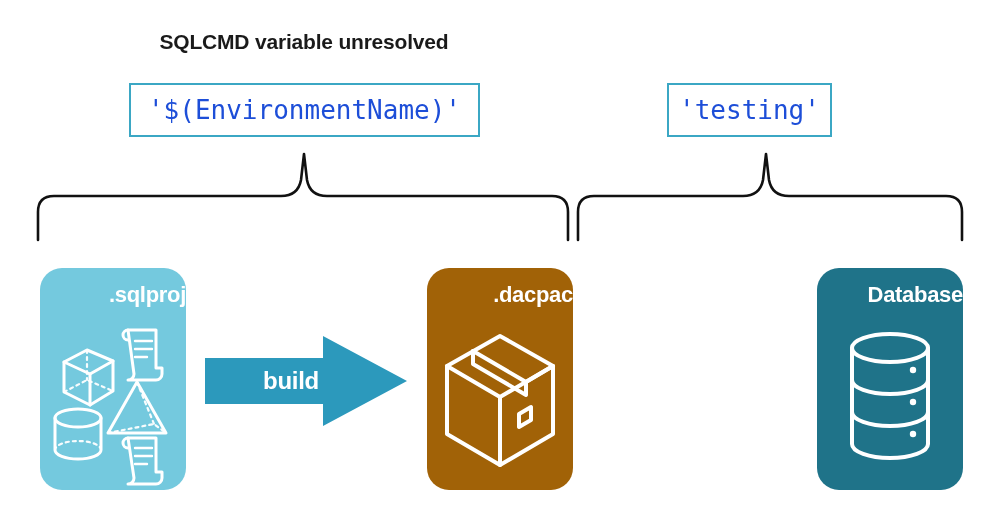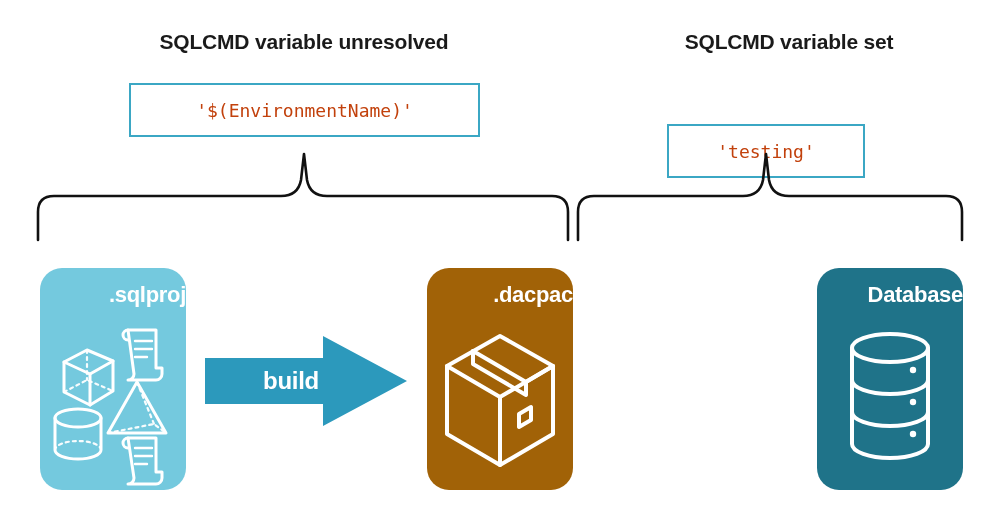--- a/index.html
+++ b/index.html
@@ -36,26 +36,26 @@
   
   .code-box {
     position: absolute;
     box-sizing: border-box;
     background: #ffffff;
     border: 2px solid #3ba7c4;
     display: flex;
     align-items: center;
     justify-content: center;
     font-family: "DejaVu Sans Mono", "Liberation Mono", monospace;
-    font-size: 18px;
-    color: #c2410c;
+    font-size: 26px;
+    color: #1d4ed8;
     letter-spacing: 0px;
   }
   #code-left  { left: 129px; top: 83px; width: 351px; height: 54px; }
-  #code-right { left: 667px; top: 83px; width: 198px; height: 54px; margin-top: 41px; }
+  #code-right { left: 667px; top: 83px; width: 165px; height: 54px; }
 
   
   .brace-svg {
     position: absolute;
     left: 0;
     top: 140px;
     width: 1000px;
     height: 110px;
     pointer-events: none;
   }
@@ -118,21 +118,20 @@
     letter-spacing: -0.3px;
     pointer-events: none;
   }
 </style>
 </head>
 <body>
 
 <div id="stage">
 
   <div class="section-title" id="title-left">SQLCMD variable unresolved</div>
-  <div class="section-title" id="title-right">SQLCMD variable set</div>
 
   <div class="code-box" id="code-left">'$(EnvironmentName)'</div>
   <div class="code-box" id="code-right">'testing'</div>
 
   <svg class="brace-svg" viewBox="0 0 1000 110">
 
     <path d="M 38 100
              L 38 72
              Q 38 56 54 56
              L 281 56

